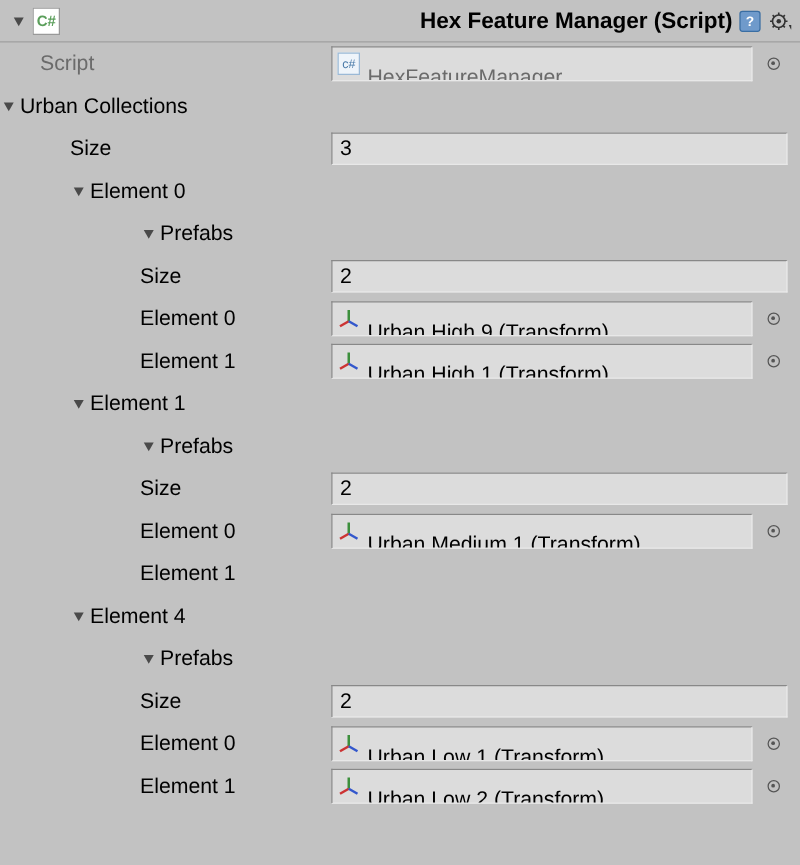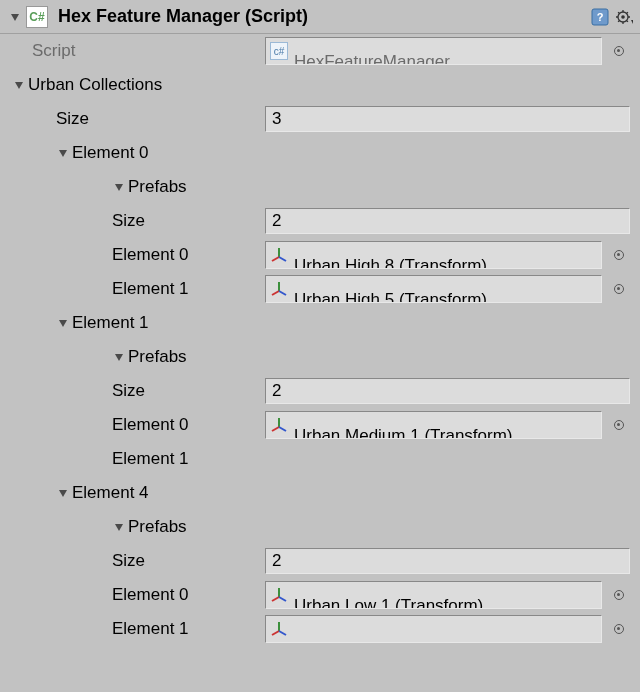--- a/index.html
+++ b/index.html
@@ -26,21 +26,21 @@
     }
     .header .foldout { margin-right: 4px; }
     .header .script-icon {
       width: 22px; height: 22px;
       background: #fff;
       border: 1px solid #999;
       display: flex; align-items: center; justify-content: center;
       margin-right: 10px;
       font-size: 12px; color: #5a9e5a; font-weight: bold;
     }
-    .header .title { font-weight: bold; flex: 1; font-size: 18px; }
+    .header .title { font-weight: bold; flex: 1; font-size: 18px; text-align: right; }
     .header .help-icon, .header .gear-icon {
       width: 20px; height: 20px;
       display: flex; align-items: center; justify-content: center;
       margin-left: 4px;
       cursor: pointer;
     }
     .row {
       display: flex;
       align-items: center;
       padding: 5px 10px 5px 0;
@@ -54,21 +54,21 @@
     }
     .label-cell.dim { color: #6b6b6b; }
     .value-cell { flex: 1; display: flex; align-items: center; }
     .foldout {
       width: 14px; height: 14px;
       display: inline-flex; align-items: center; justify-content: center;
       cursor: pointer;
       margin-right: 2px;
     }
     .foldout svg { display: block; }
-    .indent-0 { padding-left: 12px; }
+    .indent-0 { }
     .indent-1 { padding-left: 32px; }
     .indent-2 { padding-left: 56px; }
     .indent-3 { padding-left: 112px; }
     .indent-4 { padding-left: 112px; }
     .input-text {
       flex: 1;
       background: #dcdcdc;
       border-top: 1px solid #888;
       border-left: 1px solid #888;
       border-right: 1px solid #e8e8e8;
@@ -236,41 +236,41 @@
       </div>
     <div class="value-cell">
       <div class="obj-field">
         <span class="obj-icon">
             <svg width="18" height="18" viewBox="0 0 18 18">
               <line x1="9" y1="11" x2="9" y2="2" stroke="#3c8f3c" stroke-width="2"></line>
               <line x1="9" y1="11" x2="2" y2="15" stroke="#cc3333" stroke-width="2"></line>
               <line x1="9" y1="11" x2="16" y2="15" stroke="#3357cc" stroke-width="2"></line>
             </svg>
           </span>
-        <span class="obj-text">Urban High 8 (Transform)</span>
+        <span class="obj-text">Urban High 9 (Transform)</span>
       </div>
       <span class="picker">
           <span class="picker-circle"></span>
         </span>
     </div>
   </div>
   <div class="row">
     <div class="label-cell indent-4">
         <span>Element 1</span>
       </div>
     <div class="value-cell">
       <div class="obj-field">
         <span class="obj-icon">
             <svg width="18" height="18" viewBox="0 0 18 18">
               <line x1="9" y1="11" x2="9" y2="2" stroke="#3c8f3c" stroke-width="2"></line>
               <line x1="9" y1="11" x2="2" y2="15" stroke="#cc3333" stroke-width="2"></line>
               <line x1="9" y1="11" x2="16" y2="15" stroke="#3357cc" stroke-width="2"></line>
             </svg>
           </span>
-        <span class="obj-text">Urban High 5 (Transform)</span>
+        <span class="obj-text">Urban High 1 (Transform)</span>
       </div>
       <span class="picker">
           <span class="picker-circle"></span>
         </span>
     </div>
   </div>
 
   <div class="row">
     <div class="label-cell indent-2">
       <span class="foldout">
@@ -383,20 +383,21 @@
       </div>
     <div class="value-cell">
       <div class="obj-field">
         <span class="obj-icon">
             <svg width="18" height="18" viewBox="0 0 18 18">
               <line x1="9" y1="11" x2="9" y2="2" stroke="#3c8f3c" stroke-width="2"></line>
               <line x1="9" y1="11" x2="2" y2="15" stroke="#cc3333" stroke-width="2"></line>
               <line x1="9" y1="11" x2="16" y2="15" stroke="#3357cc" stroke-width="2"></line>
             </svg>
           </span>
+        <span class="obj-text">Urban Low 2 (Transform)</span>
       </div>
       <span class="picker">
           <span class="picker-circle"></span>
         </span>
     </div>
   </div>
 
 </div>
 
 </body></html>

